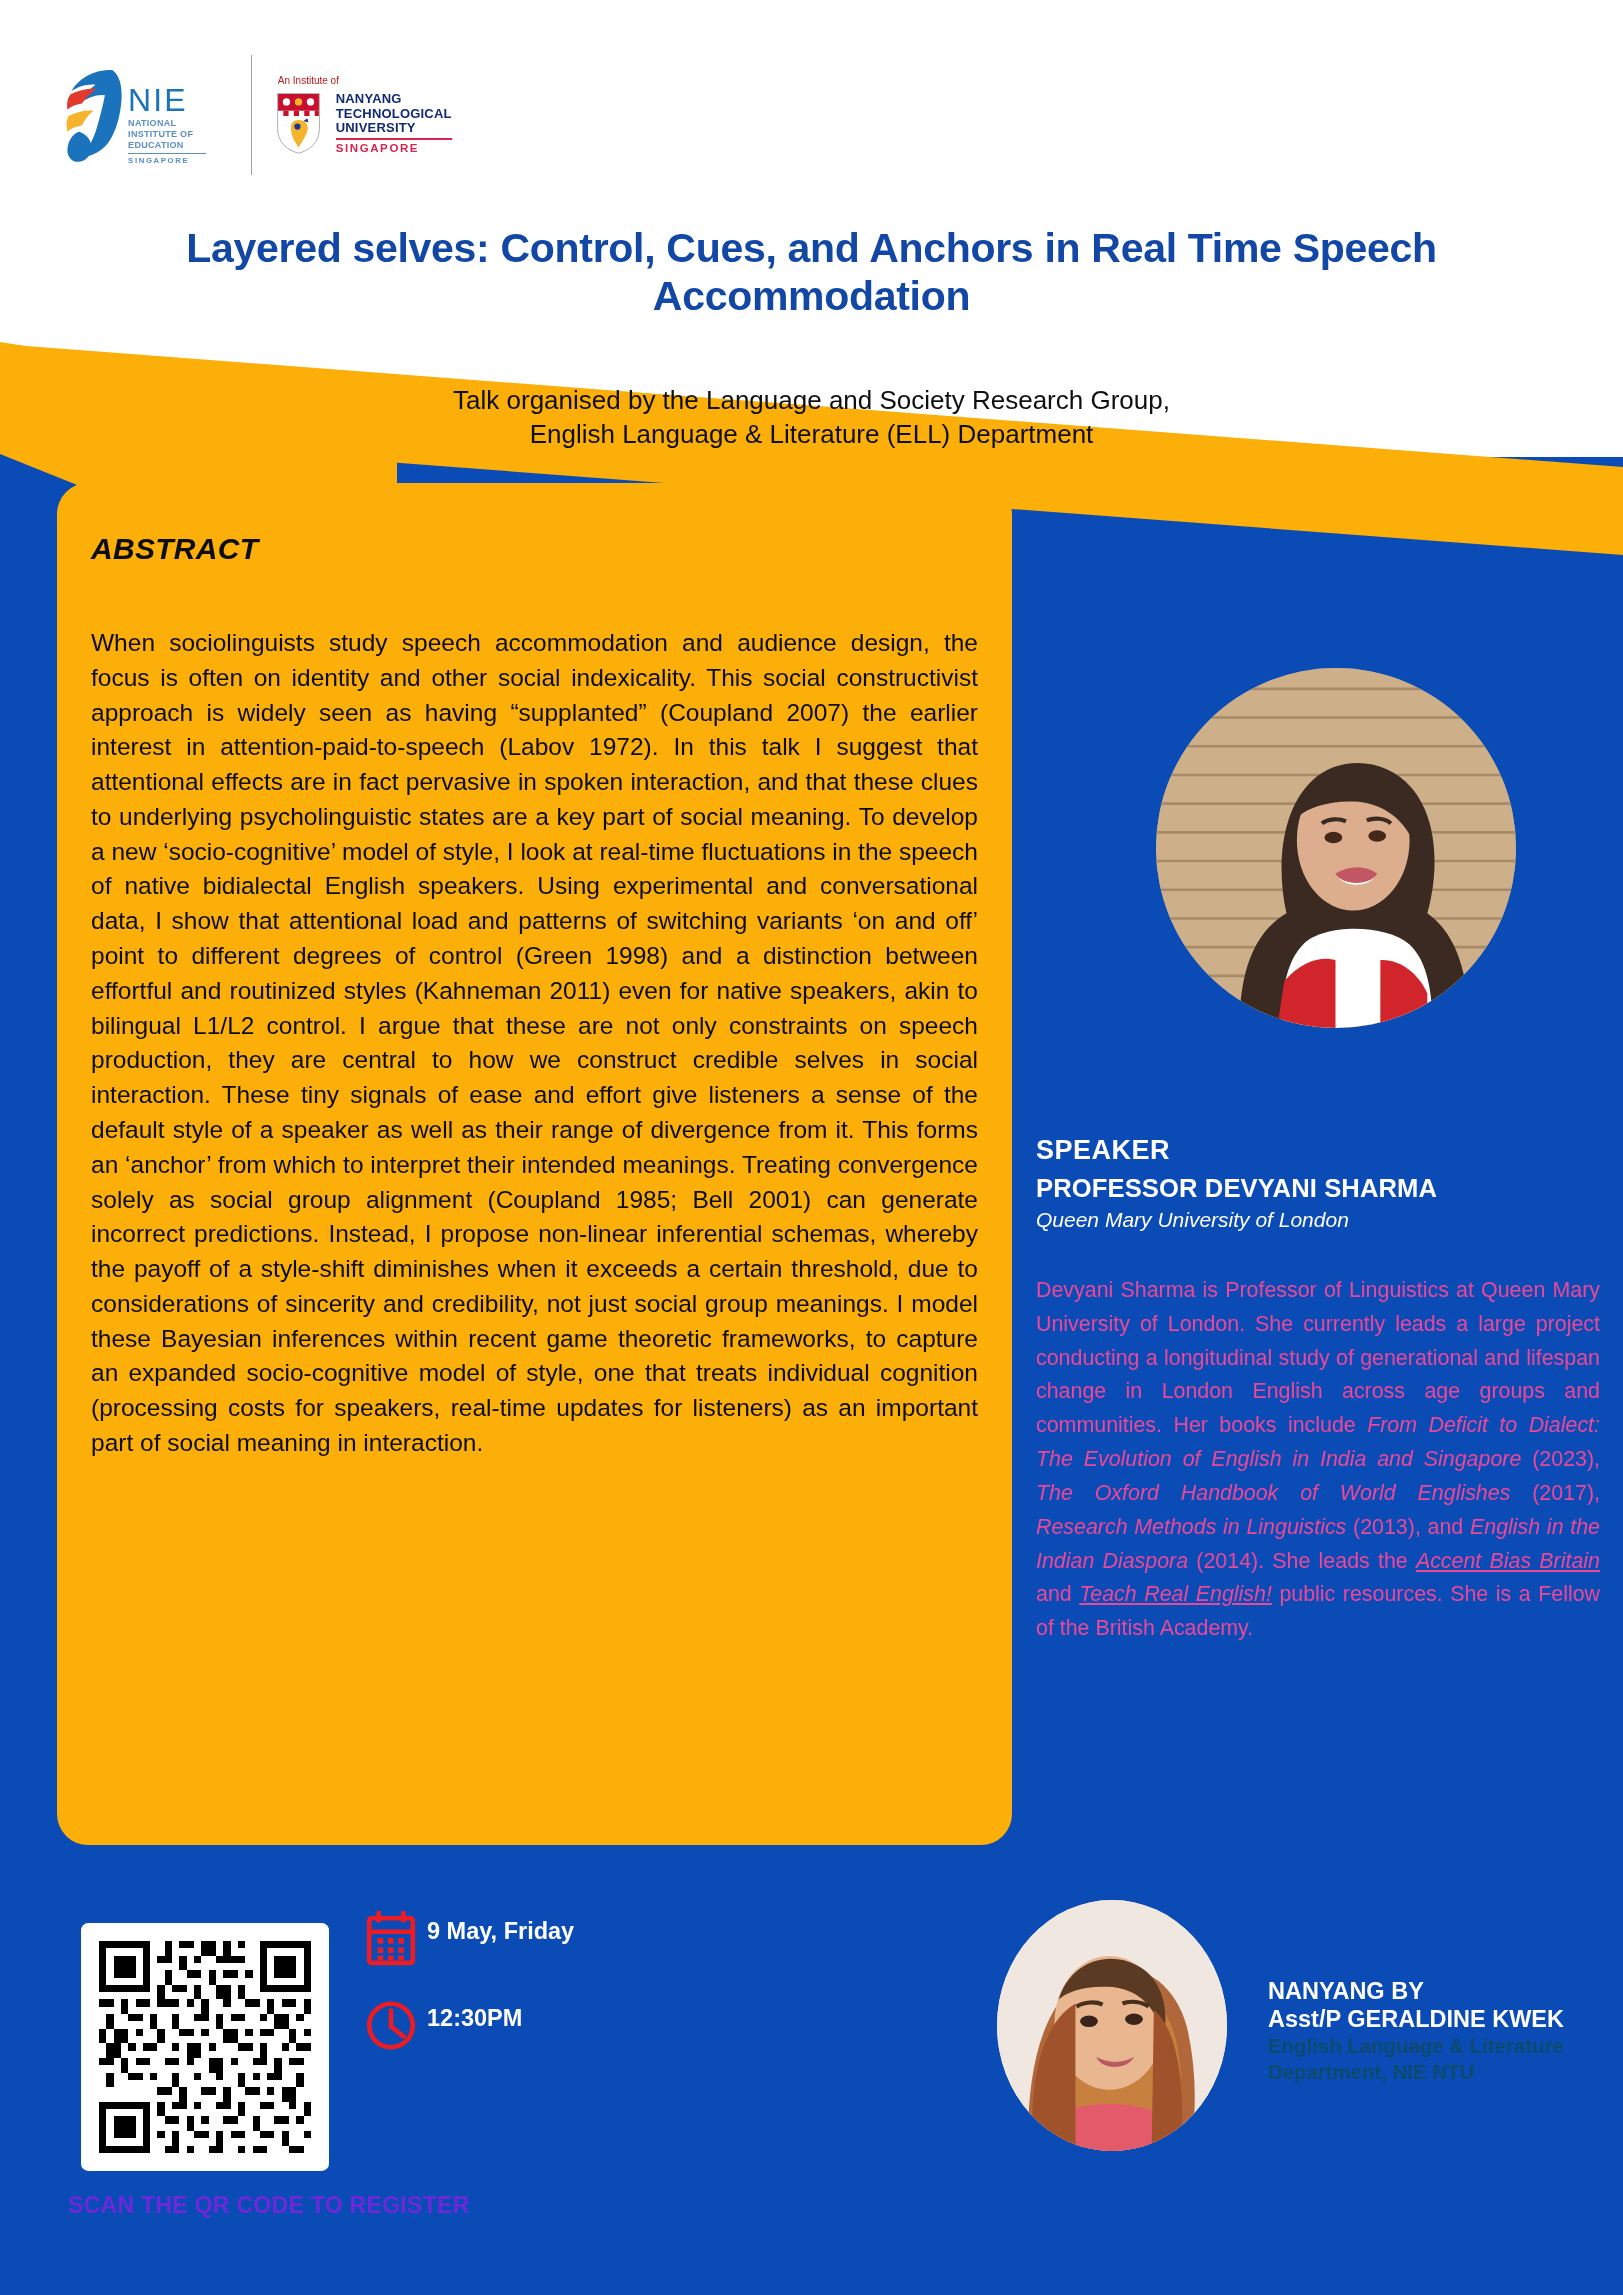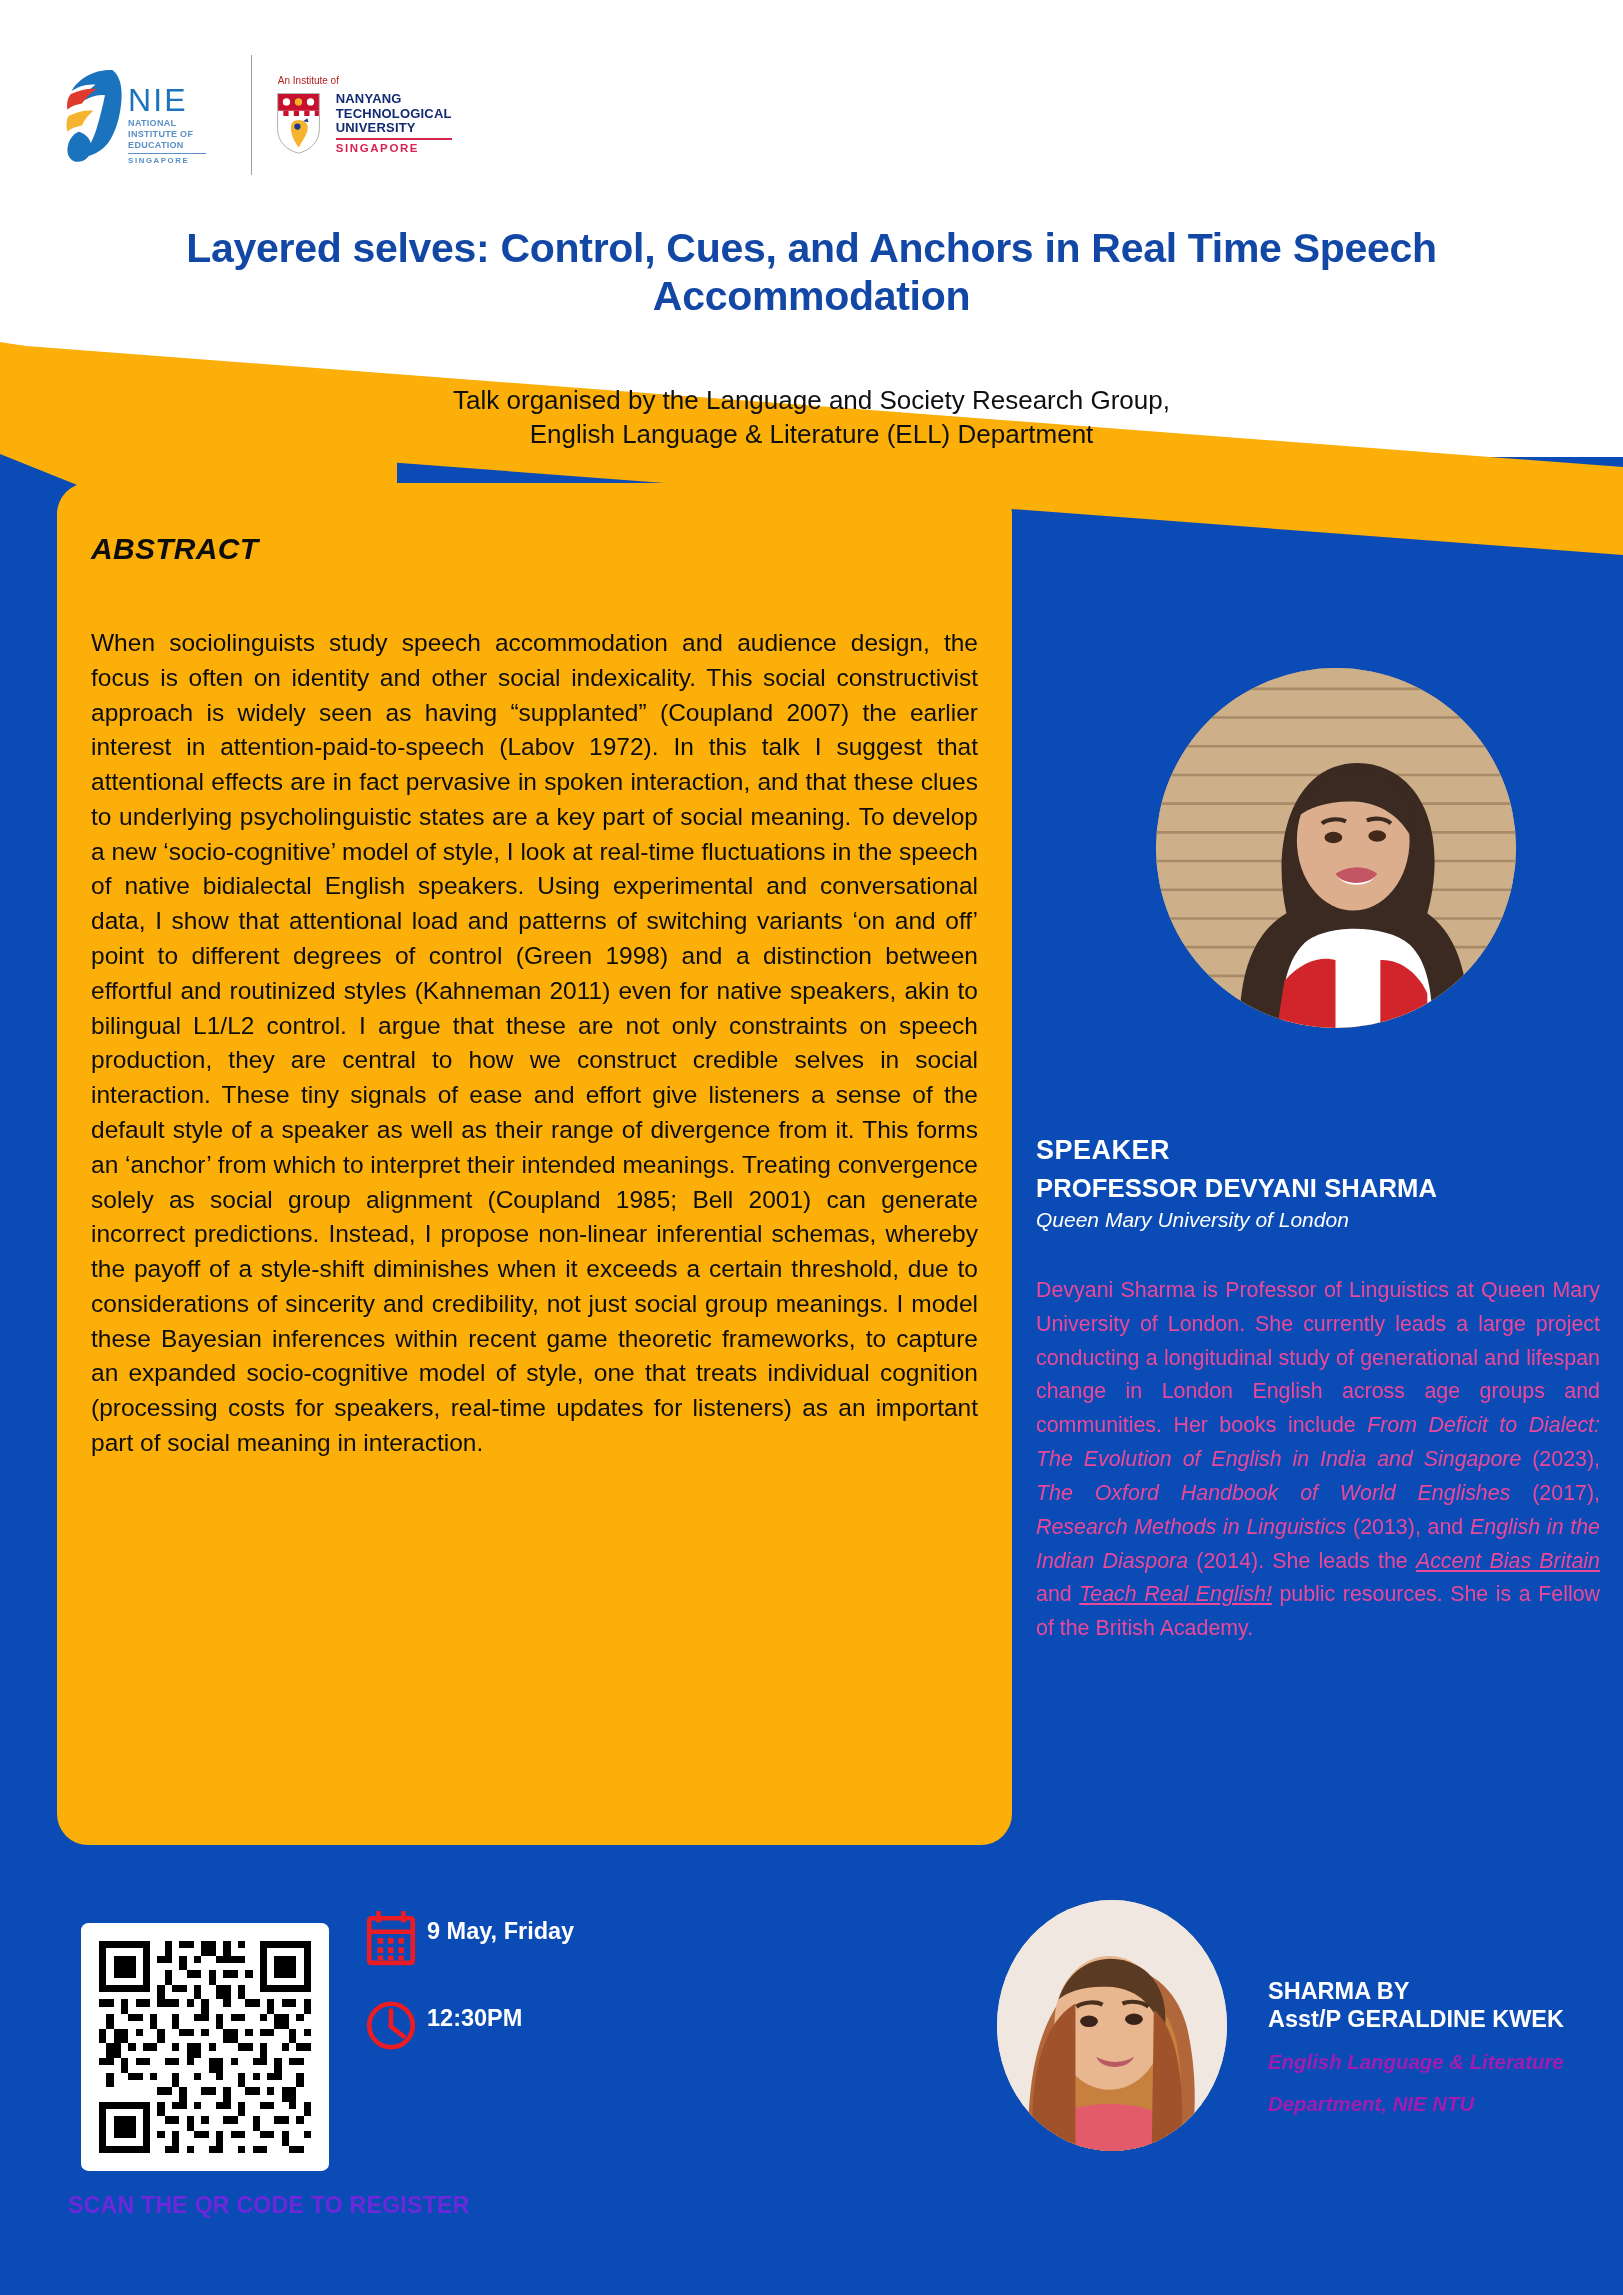--- a/index.html
+++ b/index.html
@@ -176,21 +176,21 @@
   .host-photo {
     position: absolute; left: 997px; top: 1900px;
     width: 230px; height: 251px; border-radius: 50%;
     overflow: hidden; background: #e7ded7;
   }
   .host-photo svg { display:block; width: 230px; height: 251px; }
 
   .host-block { position: absolute; left: 1268px; top: 1978px; width: 344px; }
   .host-label { font-size: 23.5px; font-weight: 700; color: #ffffff; line-height: 1.15; }
   .host-name  { font-size: 23.5px; font-weight: 700; color: #ffffff; line-height: 1.2; }
-  .host-dept  { font-size: 20.4px; font-weight: 700; font-style: italic; color: #a21caf; line-height: 1.22; margin-top: 17px; }
+  .host-dept  { font-size: 20.4px; font-weight: 700; color: #0c4a6e; line-height: 1.22; margin-top: 1px; }
 </style>
 </head>
 <body>
 
 <div id="poster">
 
   <div class="bg-layer">
     <div class="shape blue-field"></div>
     <div class="shape blue-diag"></div>
     <div class="shape yellow-diag"></div>
@@ -480,20 +480,20 @@
       <path d="M152 204 C166 194 190 194 202 200" stroke="#4a2f1c" stroke-width="8" fill="none"></path>
       <path d="M240 198 C254 192 278 194 290 204" stroke="#4a2f1c" stroke-width="8" fill="none"></path>
       <path d="M190 300 C212 314 244 312 262 300 C250 326 200 326 190 300 Z" fill="#b95a63"></path>
       <path d="M98 420 C150 380 280 380 330 420 C356 444 362 464 364 480 L78 480 C82 462 84 440 98 420 Z" fill="#e35a6a"></path>
       <path d="M70 480 C60 360 80 240 150 198 L150 480 Z" fill="#a0532b"></path>
       <path d="M300 210 C348 250 360 360 352 480 L296 480 Z" fill="#a0532b"></path>
     </svg>
   </div>
 
   <div class="host-block">
-    <div class="host-label">SHARMA BY</div>
+    <div class="host-label">NANYANG BY</div>
     <div class="host-name">Asst/P GERALDINE KWEK</div>
     <div class="host-dept">English Language &amp; Literature</div>
     <div class="host-dept">Department, NIE NTU</div>
   </div>
 
 </div>
 
 
 </body></html>

